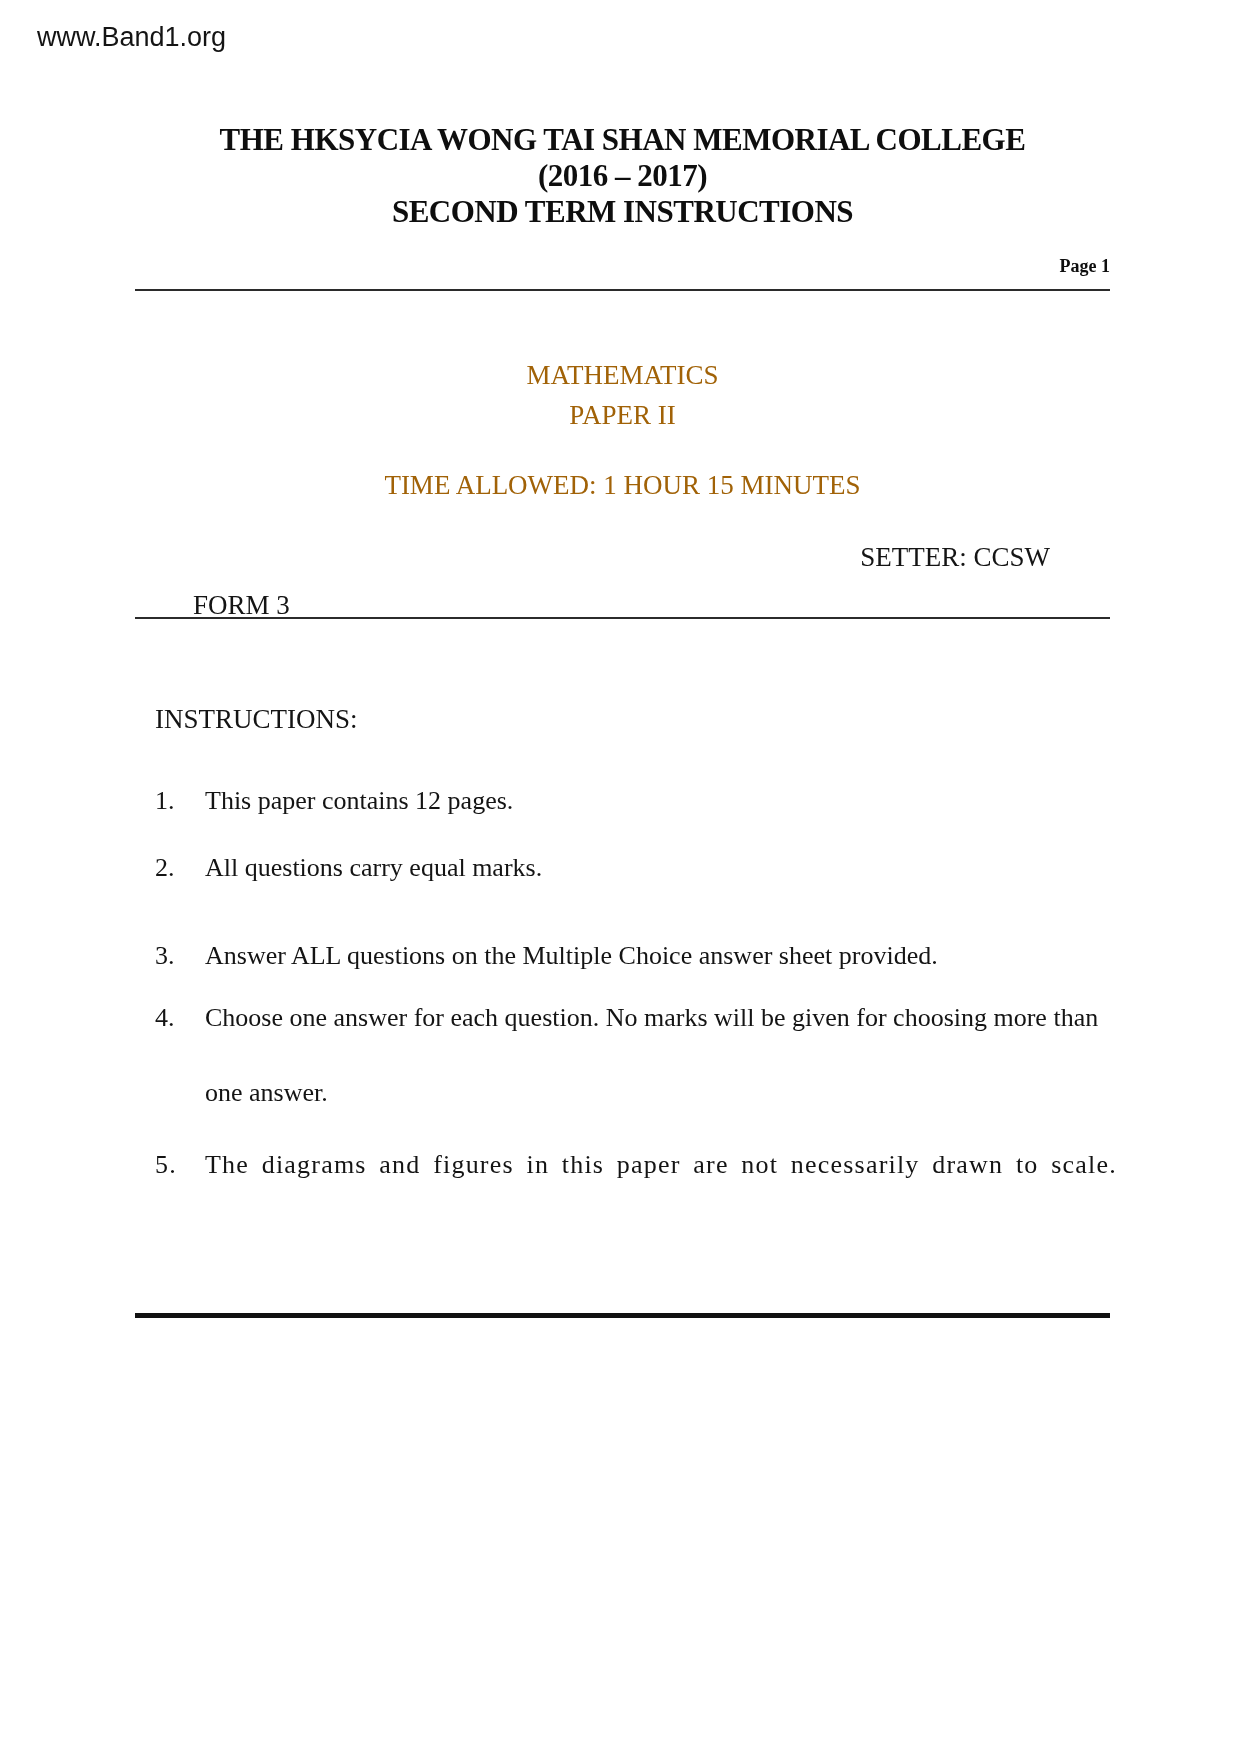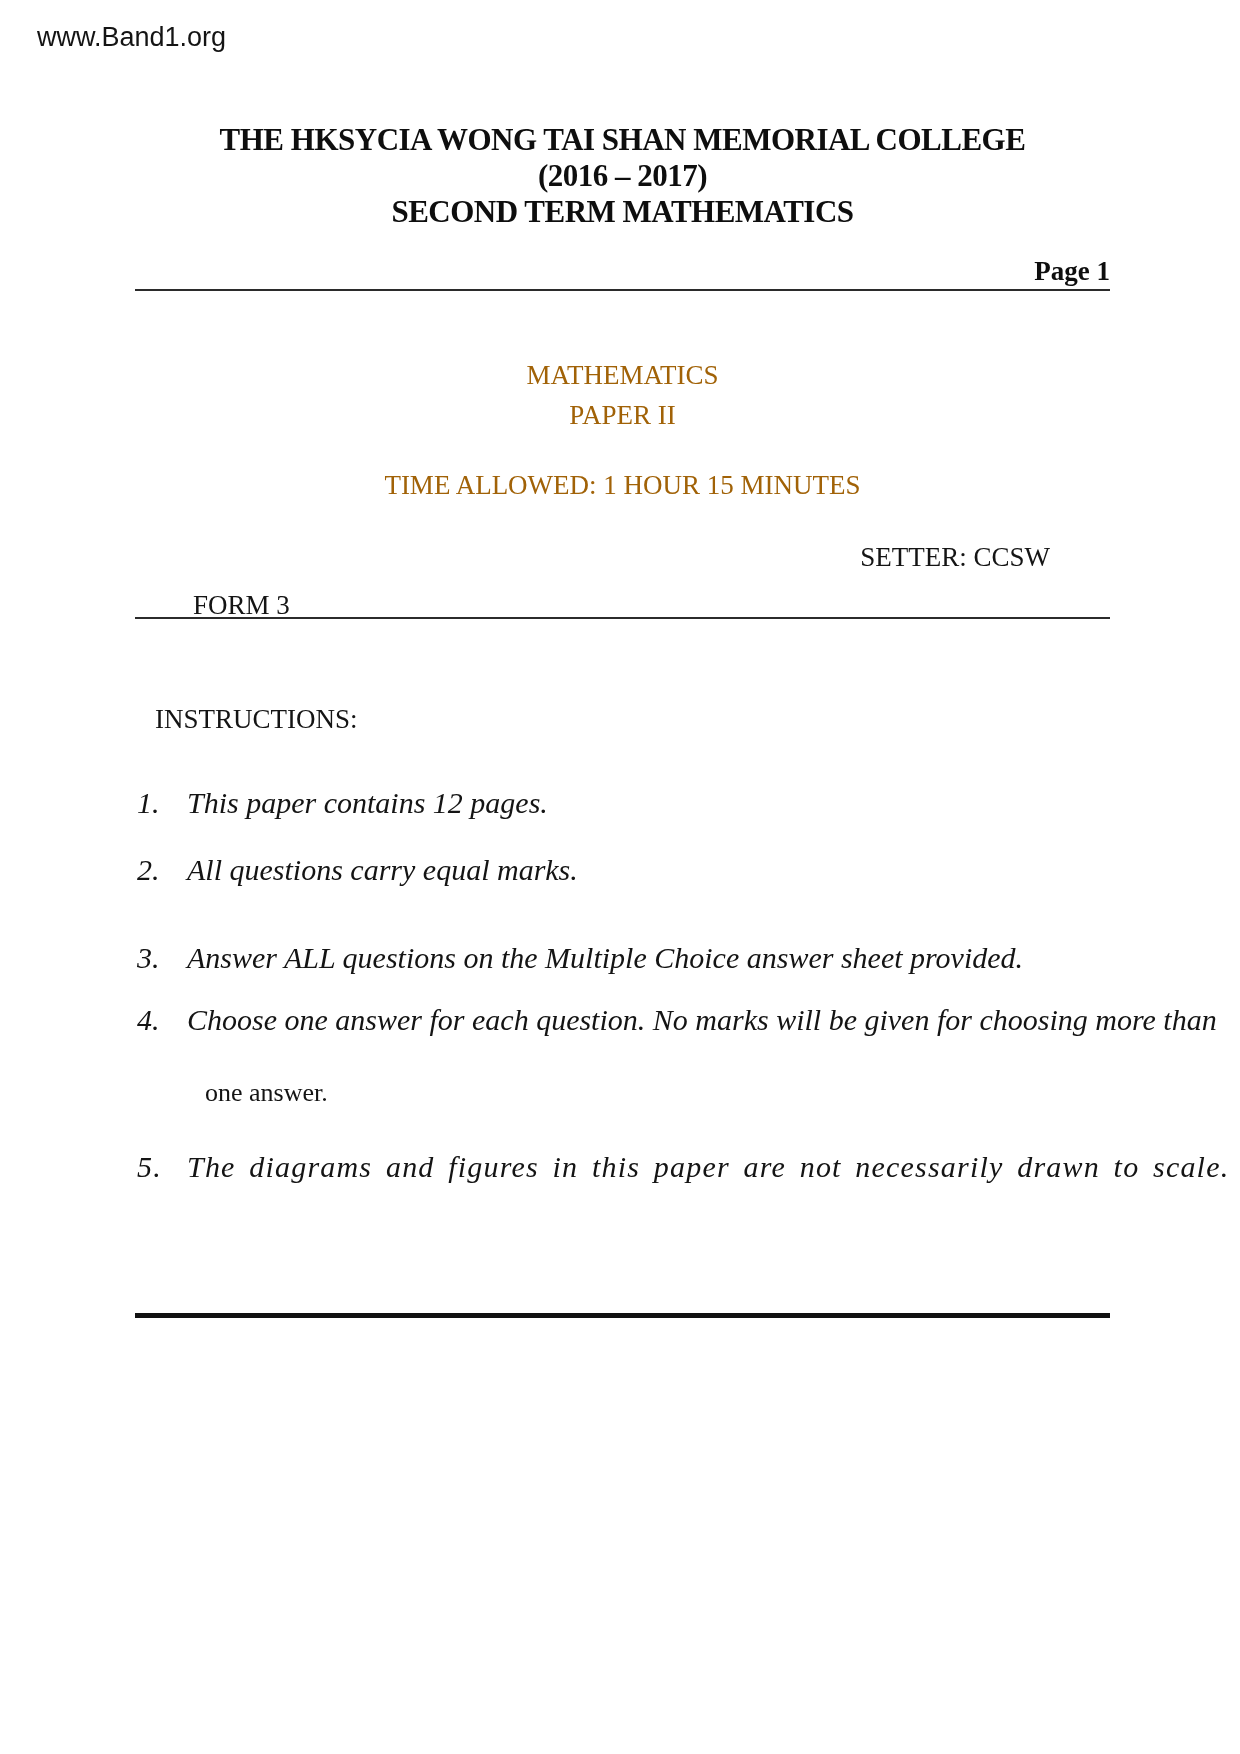--- a/index.html
+++ b/index.html
@@ -35,21 +35,21 @@
     font-weight: bold;
     font-size: 31px;
     line-height: 36px;
     letter-spacing: -0.5px;
     color: #0e0e0e;
   }
   .page-label {
     top: 256px;
     text-align: right;
     font-weight: bold;
-    font-size: 27px;
+    font-size: 18px;
     color: #0e0e0e;
   }
   .rule {
     position: absolute;
     left: 135px;
     width: 975px;
     border-top: 2px solid #2b2b2b;
   }
   .rule-1 { top: 289px; }
   .rule-2 { top: 617px; }
@@ -89,26 +89,25 @@
   }
   .instructions-heading {
     position: absolute;
     left: 155px;
     top: 704px;
     font-size: 27px;
     color: #141414;
   }
   .instr-item {
     position: absolute;
-    left: 137px;
+    left: 155px;
     width: 940px;
-    font-size: 30px;
+    font-size: 26px;
     color: #141414;
     white-space: nowrap;
-    font-style: italic;
   }
   .instr-num {
     display: inline-block;
     width: 50px;
   }
   .item-1 { top: 786px; }
   .item-2 { top: 853px; }
   .item-3 { top: 928px; margin-top: 13px; }
   .item-4 { top: 1003px; }
   .item-4b {
@@ -133,21 +132,21 @@
 </head>
 <body>
 
 <div class="page">
 
   <div class="watermark">www.Band1.org</div>
 
   <div class="doc-col title-block">
     <div>THE HKSYCIA WONG TAI SHAN MEMORIAL COLLEGE</div>
     <div>(2016 – 2017)</div>
-    <div>SECOND TERM MATHEMATICS</div>
+    <div>SECOND TERM INSTRUCTIONS</div>
   </div>
 
   <div class="doc-col page-label">Page 1</div>
   <div class="rule rule-1"></div>
 
   <div class="doc-col center-line subject">MATHEMATICS</div>
   <div class="doc-col center-line paper">PAPER II</div>
   <div class="doc-col center-line time">TIME ALLOWED: 1 HOUR 15 MINUTES</div>
 
   <div class="doc-col form-row">

